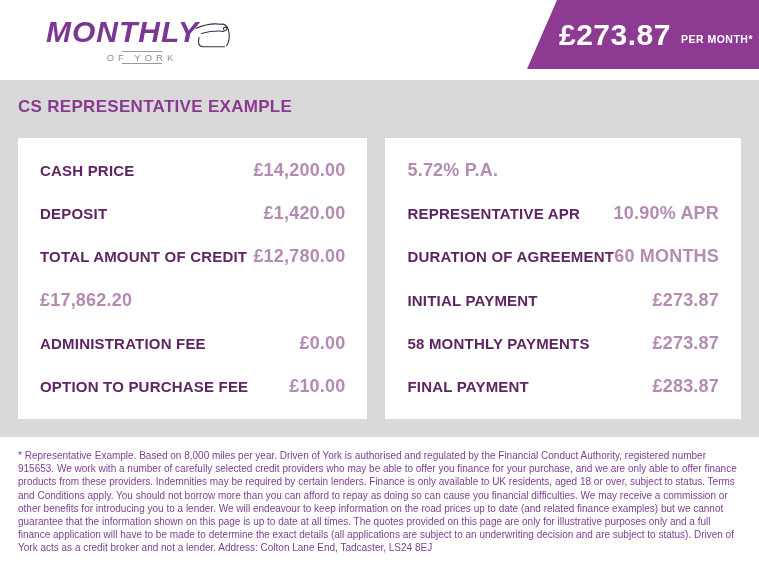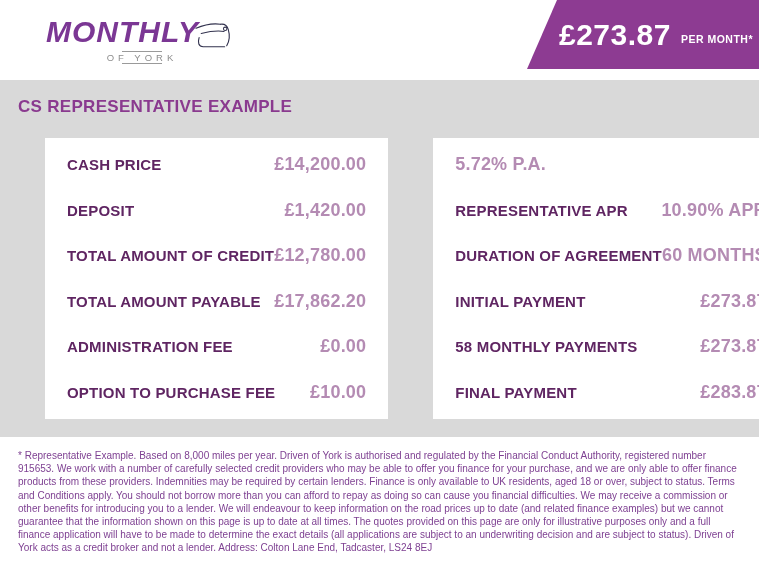--- a/index.html
+++ b/index.html
@@ -106,25 +106,24 @@
   }
   .cards {
     display: flex;
     gap: 18px;
     margin: 21px 18px 0 18px;
   }
   .card {
     flex: 1;
     background: #ffffff;
     height: 281px;
-    padding: 16px 22px;
+    padding: 22px 22px;
     display: flex;
     flex-direction: column;
     justify-content: space-between;
-    margin-left: 27px;
   }
   .row {
     display: flex;
     justify-content: space-between;
     align-items: center;
   }
   .row .label {
     font-size: 15px;
     font-weight: bold;
     letter-spacing: 0.2px;
@@ -199,21 +198,20 @@
         </div>
         <div class="row">
           <span class="label">DEPOSIT</span>
           <span class="value">£1,420.00</span>
         </div>
         <div class="row">
           <span class="label">TOTAL AMOUNT OF CREDIT</span>
           <span class="value">£12,780.00</span>
         </div>
         <div class="row">
-          <span class="label">TOTAL AMOUNT PAYABLE</span>
           <span class="value">£17,862.20</span>
         </div>
         <div class="row">
           <span class="label">ADMINISTRATION FEE</span>
           <span class="value">£0.00</span>
         </div>
         <div class="row">
           <span class="label">OPTION TO PURCHASE FEE</span>
           <span class="value">£10.00</span>
         </div>

